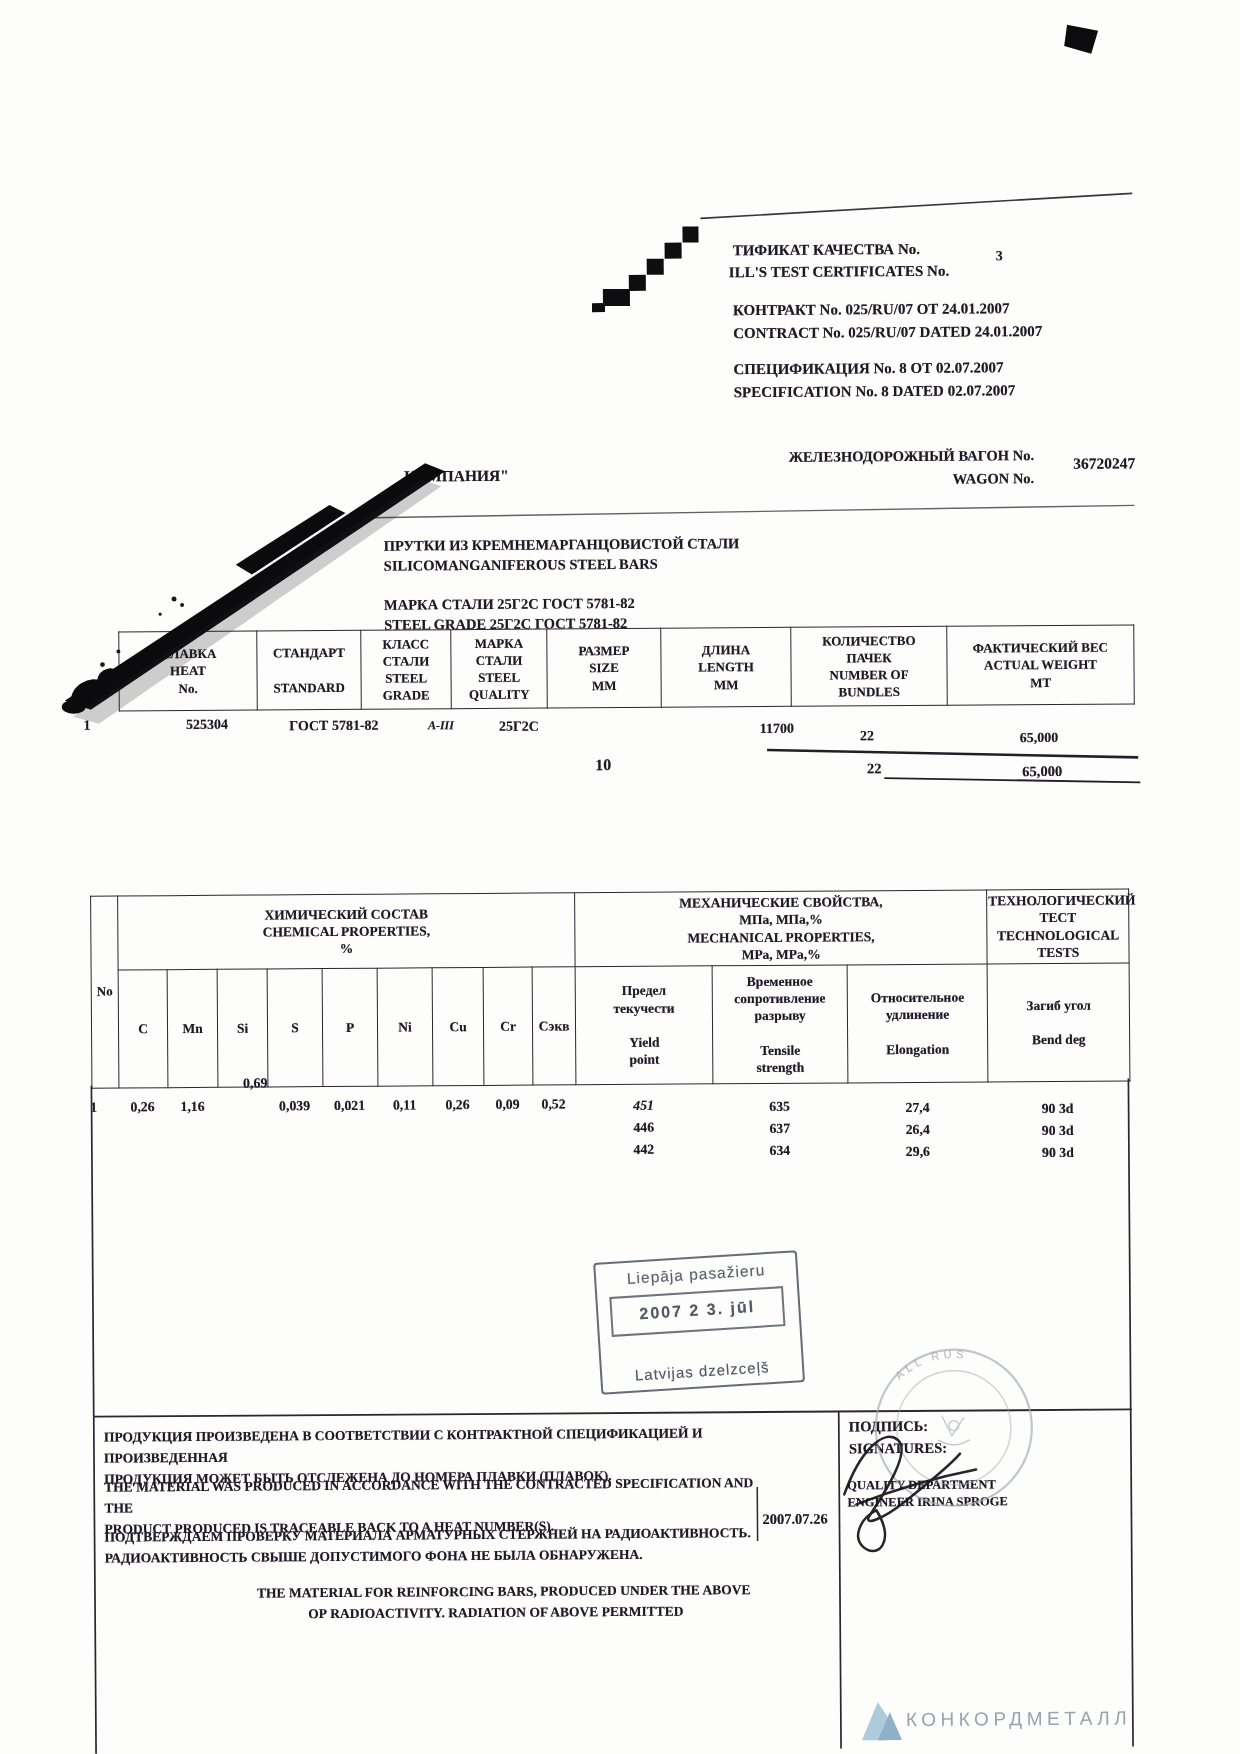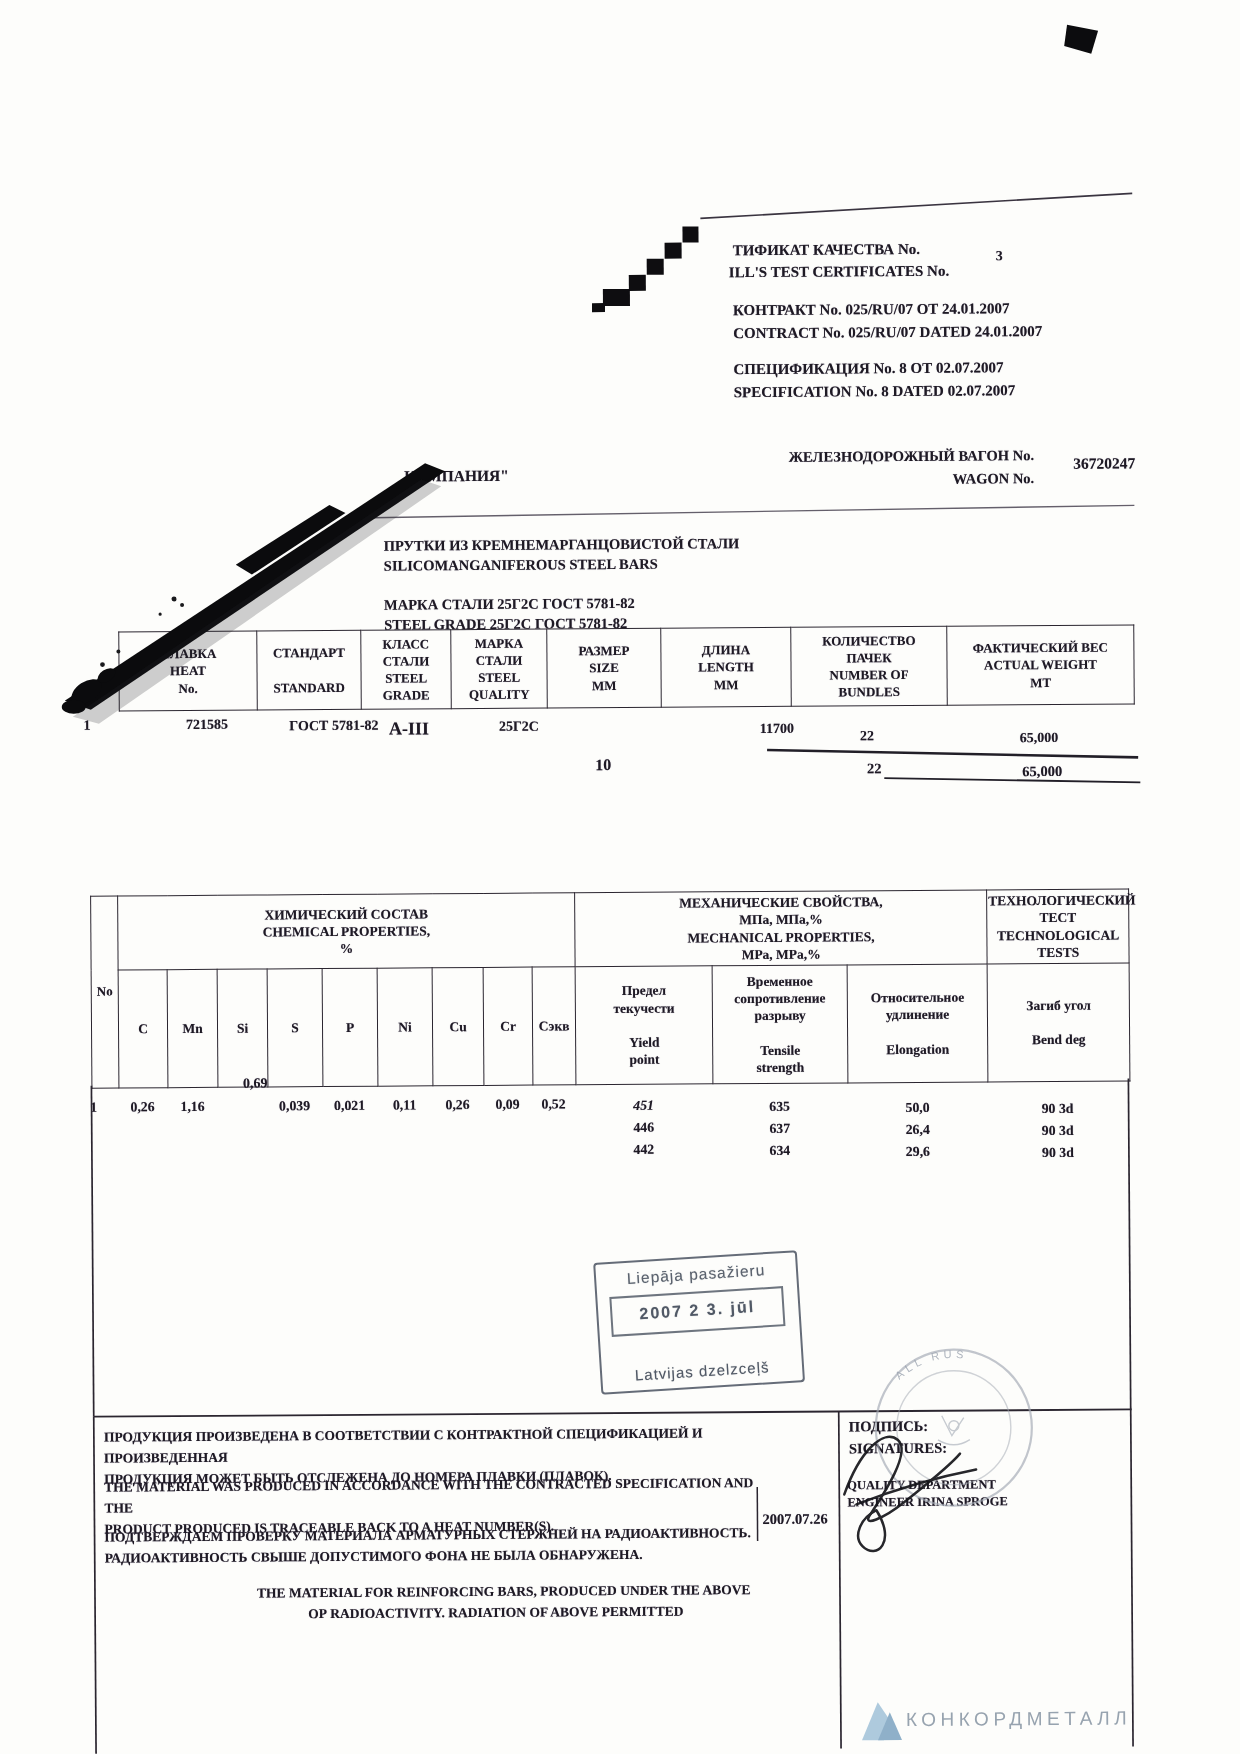--- a/index.html
+++ b/index.html
@@ -94,23 +94,23 @@
 NUMBER OF
 BUNDLES</td>
         <td>ФАКТИЧЕСКИЙ ВЕС
 ACTUAL WEIGHT
 МТ</td>
       </tr>
     </tbody>
       </table>
 
     <div class="cell fuzz" style="left:78px;top:714px;width:20px;font-size:14px;">1</div>
-    <div class="cell fuzz" style="left:148px;top:714px;width:120px;font-size:14px;">721585</div>
+    <div class="cell fuzz" style="left:148px;top:714px;width:120px;font-size:14px;">525304</div>
     <div class="cell fuzz" style="left:275px;top:716px;width:120px;font-size:14px;">ГОСТ 5781-82</div>
-    <div class="cell fuzz" style="left:370px;top:717px;width:80px;font-size:18px;">А-III</div>
+    <div class="cell fuzz" style="left:402px;top:717px;width:80px;font-size:12px;font-style:italic;">А-III</div>
     <div class="cell fuzz" style="left:470px;top:718px;width:100px;font-size:14px;">25Г2С</div>
     <div class="cell fuzz" style="left:574px;top:756px;width:60px;font-size:16px;">10</div>
     <div class="cell fuzz" style="left:695px;top:722px;width:100px;font-size:14px;text-align:right;">11700</div>
     <div class="cell fuzz" style="left:838px;top:730px;width:60px;font-size:14px;">22</div>
     <div class="cell fuzz" style="left:990px;top:733px;width:100px;font-size:14px;">65,000</div>
 
     <div class="cell fuzz" style="left:845px;top:762px;width:60px;font-size:14.5px;">22</div>
     <div class="cell fuzz" style="left:993px;top:766px;width:100px;font-size:14.5px;">65,000</div>
 
     <table class="tbl props-tbl abs fuzz" style="left:90px;top:892px;width:1038px;">
@@ -183,21 +183,21 @@
     <div class="cell fuzz" style="left:216px;top:1073px;width:50px;font-size:14px;text-align:right;">0,69</div>
     <div class="cell fuzz" style="left:268px;top:1096px;width:50px;font-size:13.8px;">0,039</div>
     <div class="cell fuzz" style="left:323px;top:1096px;width:50px;font-size:13.8px;">0,021</div>
     <div class="cell fuzz" style="left:378px;top:1096px;width:50px;font-size:13.8px;">0,11</div>
     <div class="cell fuzz" style="left:431px;top:1096px;width:50px;font-size:13.8px;">0,26</div>
     <div class="cell fuzz" style="left:481px;top:1096px;width:50px;font-size:13.8px;">0,09</div>
     <div class="cell fuzz" style="left:527px;top:1096px;width:50px;font-size:13.8px;">0,52</div>
 
     <div class="cell fuzz" style="left:602px;top:1098px;width:80px;font-size:13.8px;font-style:italic;">451</div>
     <div class="cell fuzz" style="left:738px;top:1100px;width:80px;font-size:13.8px;">635</div>
-    <div class="cell fuzz" style="left:876px;top:1102px;width:80px;font-size:13.8px;">50,0</div>
+    <div class="cell fuzz" style="left:876px;top:1102px;width:80px;font-size:13.8px;">27,4</div>
     <div class="cell fuzz" style="left:1001px;top:1104px;width:110px;font-size:13.8px;">90  3d</div>
 
     <div class="cell fuzz" style="left:602px;top:1120px;width:80px;font-size:13.8px;">446</div>
     <div class="cell fuzz" style="left:738px;top:1122px;width:80px;font-size:13.8px;">637</div>
     <div class="cell fuzz" style="left:876px;top:1124px;width:80px;font-size:13.8px;">26,4</div>
     <div class="cell fuzz" style="left:1001px;top:1126px;width:110px;font-size:13.8px;">90  3d</div>
 
     <div class="cell fuzz" style="left:602px;top:1142px;width:80px;font-size:13.8px;">442</div>
     <div class="cell fuzz" style="left:738px;top:1144px;width:80px;font-size:13.8px;">634</div>
     <div class="cell fuzz" style="left:876px;top:1146px;width:80px;font-size:13.8px;">29,6</div>

